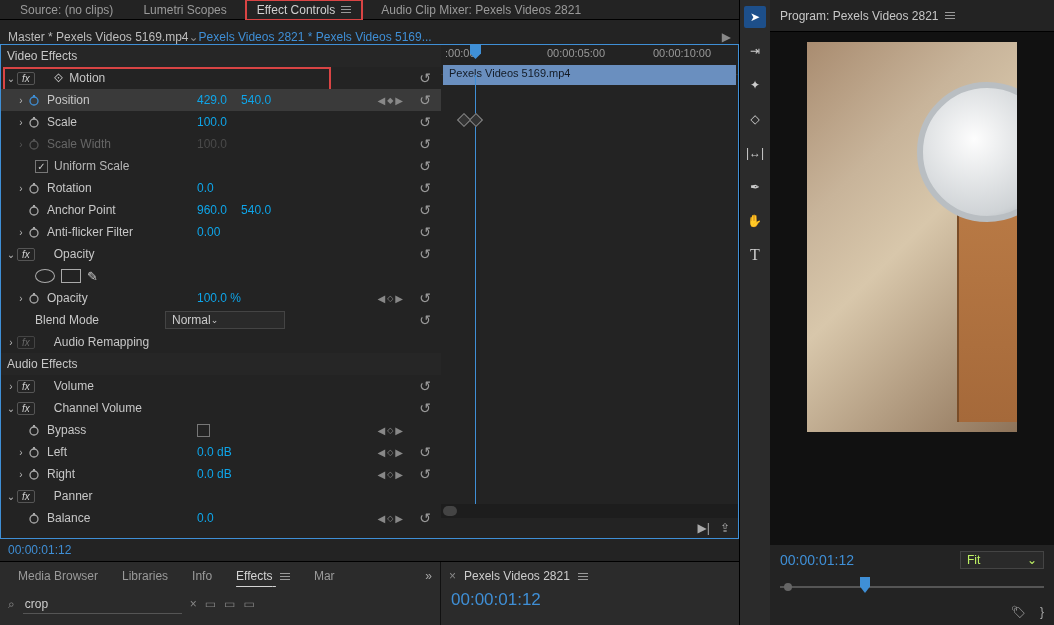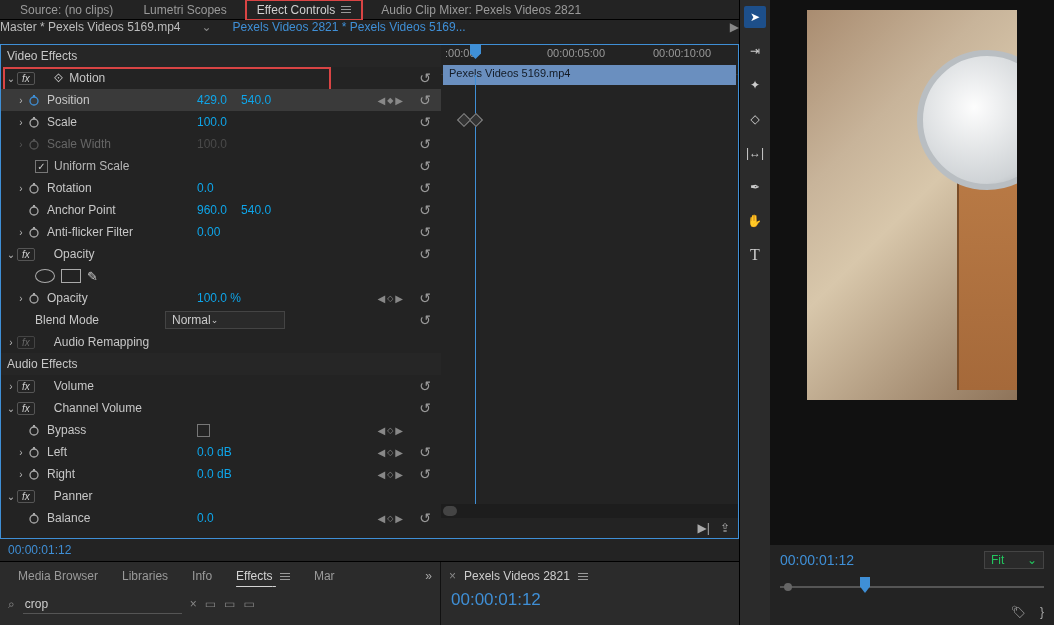--- a/index.html
+++ b/index.html
@@ -3,21 +3,21 @@
 <meta charset="utf-8">
 <style>
 * { margin: 0; padding: 0; box-sizing: border-box; font-family: -apple-system, "Segoe UI", Arial, sans-serif; font-size: 12px; }
 body { background: #1a1a1a; color: #b8b8b8; width: 1054px; height: 625px; overflow: hidden; }
 .app { display: flex; width: 100%; height: 100%; }
 .left-pane { width: 740px; display: flex; flex-direction: column; border-right: 1px solid #000; }
 .right-pane { width: 314px; display: flex; background: #232323; }
 .top-tabs { height: 20px; display: flex; align-items: center; padding: 0 8px; border-bottom: 1px solid #000; background: #232323; gap: 6px; }
 .top-tabs .tab { padding: 4px 12px; color: #9a9a9a; cursor: pointer; }
 .top-tabs .tab.active { color: #d0d0d0; border: 2px solid #d94444; padding: 2px 10px; display: flex; align-items: center; gap: 6px; }
-.breadcrumb-row { height: 24px; display: flex; align-items: flex-start; padding: 0 0; background: #232323; gap: 21px; }
+.breadcrumb-row { height: 24px; display: flex; align-items: flex-end; padding: 0 8px; background: #232323; gap: 0; }
 .breadcrumb-row .master { color: #bdbdbd; }
 .breadcrumb-row .seq { color: #3f8fd6; }
 .breadcrumb-row .chev { color: #888; }
 .effects-area { flex: 1; display: flex; overflow: hidden; background: #232323; border: 1px solid #3f8fd6; }
 .props-col { width: 440px; display: flex; flex-direction: column; overflow: hidden;}
 .timeline-col { flex: 1; display: flex; flex-direction: column; background: #232323; position: relative; }
 .section-header { padding: 4px 6px; background: #262626; color: #c7c7c7; }
 .prop-row { display: flex; align-items: center; height: 22px; padding-left: 4px; position: relative; }
 .prop-row.indent-1 { padding-left: 14px; }
 .prop-row.indent-2 { padding-left: 34px; }
@@ -68,21 +68,21 @@
 .toolbar-col .tool.active { background: #1d4f8a; color: #fff; border-radius: 2px; }
 .program-col { flex: 1; display: flex; flex-direction: column; }
 .program-header { height: 32px; display: flex; align-items: center; padding: 0 10px; color: #c7c7c7; gap: 6px; border-bottom: 1px solid #000; }
 .monitor { flex: 1; background: #111; padding: 10px; display: flex; justify-content: center; align-items: flex-start;}
 .monitor .frame { width: 210px; height: 390px; background: linear-gradient(135deg,#a98c70 0%,#c8b49a 30%,#d8c7ab 50%,#8e7359 100%); position: relative; overflow: hidden; }
 .watch-face { position: absolute; right: -40px; top: 40px; width: 140px; height: 140px; border-radius: 50%; background: radial-gradient(circle at 40% 40%, #fdfdfd, #cfd3d6 70%, #9aa0a5); border: 6px solid #b9bec2; }
 .watch-band { position: absolute; right: -10px; top: 160px; width: 70px; height: 220px; background: linear-gradient(#b97a45,#a5693a); border-left: 2px solid #7a4d28; border-right: 2px solid #7a4d28; }
 .program-controls { height: 80px; display: flex; flex-direction: column; padding: 6px 10px; gap: 8px; background: #232323;}
 .pc-row1 { display: flex; align-items: center; gap: 10px; }
 .pc-tc { color: #3f8fd6; font-size: 14px; }
-.pc-select { background: #2a2a2a; border: 1px solid #444; color: #22c55e; padding: 1px 6px; width: 60px; display:flex; justify-content: space-between; align-items:center;}
+.pc-select { background: #2a2a2a; border: 1px solid #444; color: #bef264; padding: 1px 6px; width: 84px; display:flex; justify-content: space-between; align-items:center;}
 .scrubber { position: relative; height: 20px; }
 .scrubber .track { position: absolute; top: 9px; left: 0; right: 0; height: 2px; background: #555; }
 .scrubber .handle { position: absolute; top: 0; width: 10px; height: 16px; background: #3f8fd6; clip-path: polygon(0 0,100% 0,100% 60%,50% 100%,0 60%); }
 .pc-icons { display: flex; justify-content: flex-end; gap: 14px; color: #aaa; font-size: 14px; }
 .scrollbar-h { height: 14px; background: #1d1d1d; position: relative; }
 .scrollbar-h .thumb { position: absolute; top: 2px; left: 2px; width: 14px; height: 10px; background: #444; border-radius: 5px; }
 .kf-diamond { position: absolute; width: 10px; height: 10px; transform: rotate(45deg); border: 1px solid #888; background: #333; }
 .menu-lines { display:inline-flex; flex-direction:column; gap:2px; }
 .menu-lines span { width:10px; height:1px; background:#999; display:block;}
 </style>
@@ -419,20 +419,28 @@
       <div class="tool active">➤</div>
       <div class="tool">⇥</div>
       <div class="tool">✦</div>
       <div class="tool">◇</div>
       <div class="tool">|↔|</div>
       <div class="tool">✒</div>
       <div class="tool">✋</div>
       <div class="tool" style="font-family:serif;font-size:16px">T</div>
     </div>
     <div class="program-col">
+      <div class="program-header">
+        <span>Program: Pexels Videos 2821</span>
+        <span class="menu-lines">
+            <span></span>
+            <span></span>
+            <span></span>
+          </span>
+      </div>
       <div class="monitor">
         <div class="frame">
           <div class="watch-band"></div>
           <div class="watch-face"></div>
         </div>
       </div>
       <div class="program-controls">
         <div class="pc-row1">
           <span class="pc-tc">00:00:01:12</span>
           <span style="flex:1"></span>

